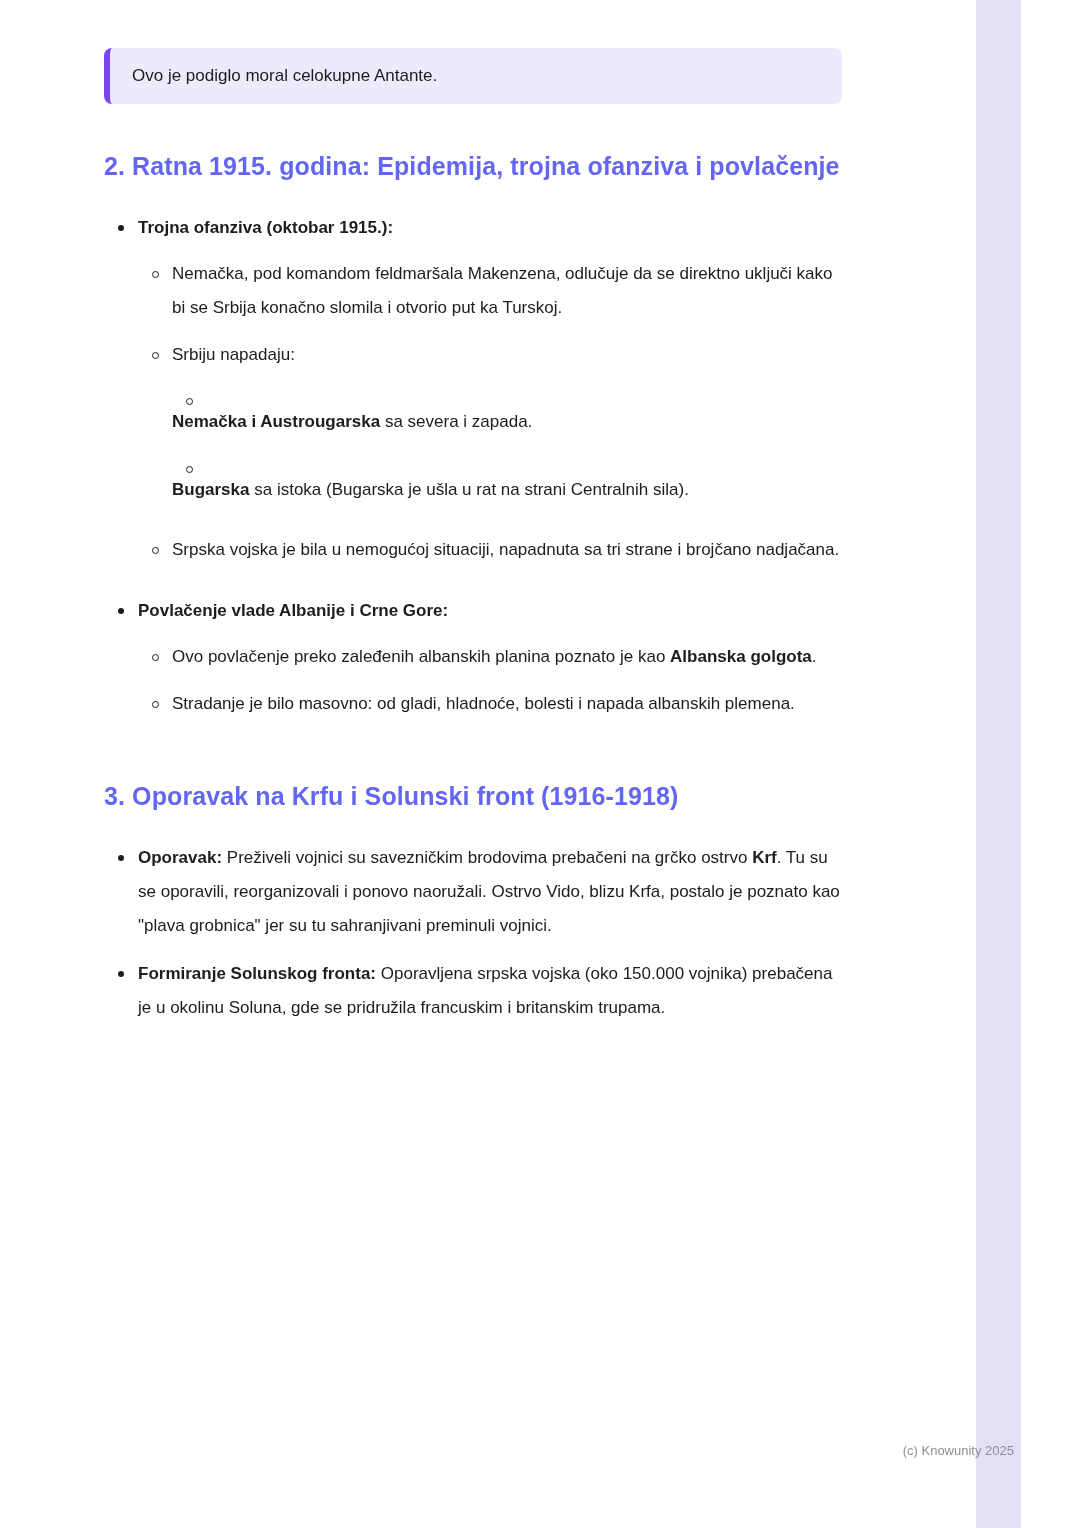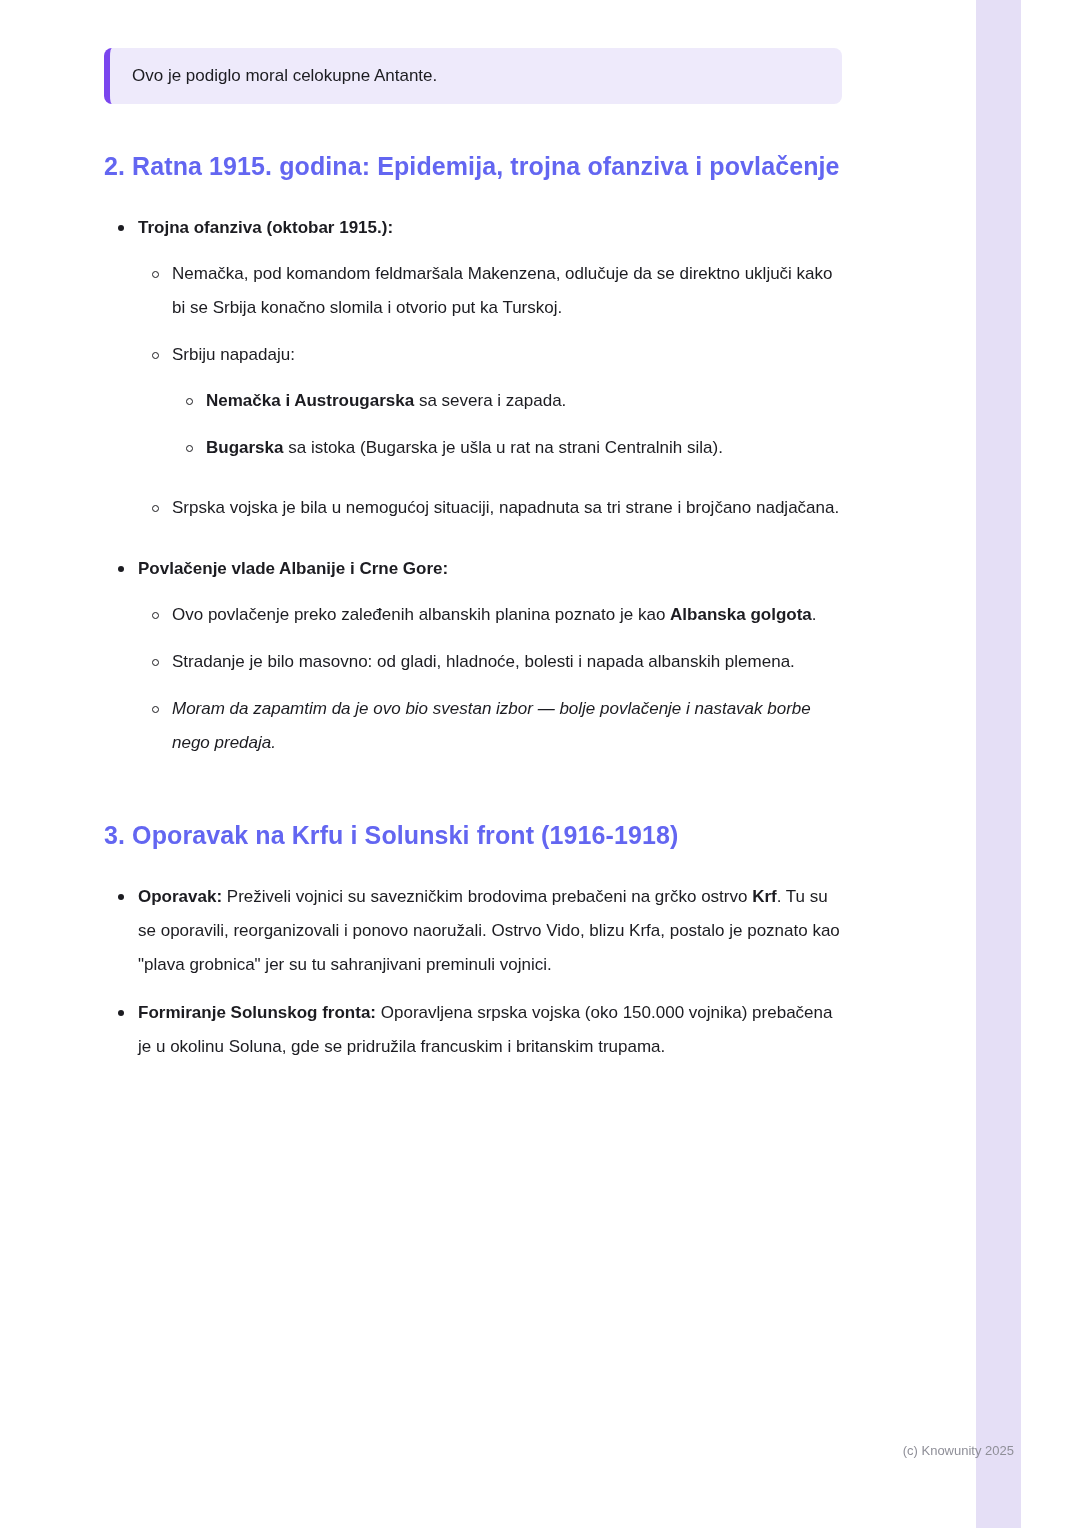--- a/index.html
+++ b/index.html
@@ -68,21 +68,21 @@
     border: 1.5px solid #1c1c21;
     background: transparent;
   }
   .item-body {
     flex: 1;
     font-size: 17px;
     line-height: 34px;
   }
   .sublist { margin-top: 12px; }
   .sublist .item { margin-bottom: 13px; }
-  .sublist .sublist .item { margin-bottom: 13px; }
+  .sublist .sublist .item { margin-bottom: 13px; flex-direction: column; }
   .bold { font-weight: 700; }
   .italic { font-style: italic; }
   .footer-copy {
     position: absolute;
     right: 66px;
     bottom: 70px;
     font-size: 13px;
     color: #8f8f98;
     z-index: 2;
   }
@@ -183,28 +183,20 @@
 
           <div class="item">
             <span class="marker">
                 <span class="ring"></span>
               </span>
             <div class="item-body">
               <span>Stradanje je bilo masovno: od gladi, hladnoće, bolesti i napada albanskih plemena.</span>
             </div>
           </div>
 
-          <div class="item">
-            <span class="marker">
-                <span class="ring"></span>
-              </span>
-            <div class="item-body italic">
-              <span>Moram da zapamtim da je ovo bio svestan izbor — bolje povlačenje i nastavak borbe nego predaja.</span>
-            </div>
-          </div>
 
         </div>
       </div>
     </div>
 
   </div>
 
   <h2 class="section-heading">3. Oporavak na Krfu i Solunski front (1916-1918)</h2>
 
   <div class="list">

